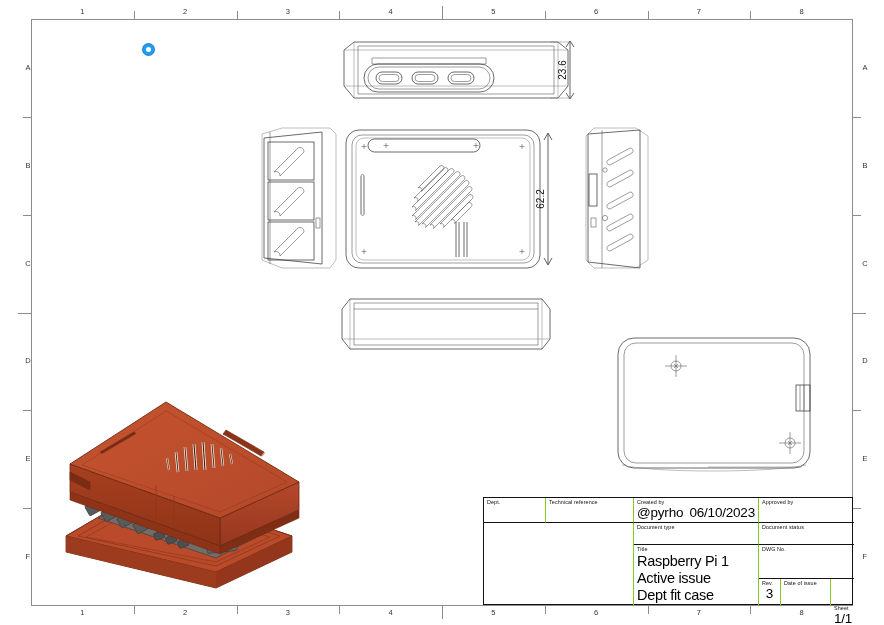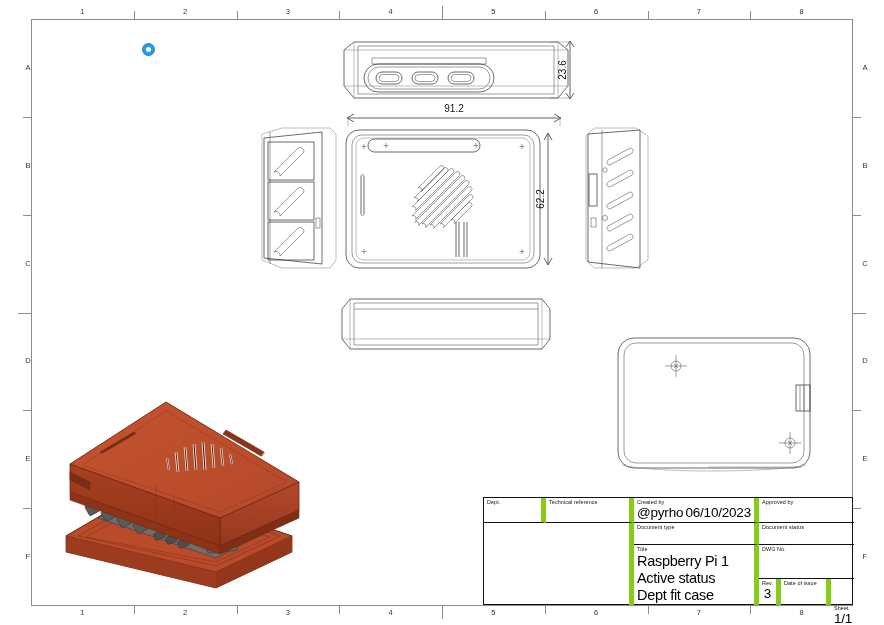--- a/index.html
+++ b/index.html
@@ -27,21 +27,21 @@
   svg{display:block;overflow:visible;}
   .ln{fill:none;stroke:#3a3a3a;stroke-width:.75;}
   .ln2{fill:none;stroke:#5a5a5a;stroke-width:.6;}
   .lnT{fill:none;stroke:#7a7a7a;stroke-width:.5;}
   .dimline{stroke:#1f1f1f;stroke-width:.7;fill:none;}
   .dimtxt{font-family:"Liberation Sans",sans-serif;font-size:10px;fill:#111;}
 
   
   .tb{position:absolute;left:483px;top:497px;width:370px;height:108px;
       border:1px solid #111;box-sizing:border-box;background:#fff;}
-  .tb .cell{position:absolute;box-sizing:border-box;border-right:5px solid #84cc16;
+  .tb .cell{position:absolute;box-sizing:border-box;border-right:1px solid #84cc16;
       border-bottom:1px solid #111;padding:1px 3px;overflow:hidden;}
   .tb .cell.nr{border-right:none;}
   .tb .cell.nb{border-bottom:none;}
   .lab{font-size:5.4px;color:#111;line-height:1.25;letter-spacing:.1px;
        white-space:nowrap;}
   .val{font-size:13.5px;color:#000;line-height:1.06;letter-spacing:-.2px;}
   .val.sm{font-size:12px;}
   .val.ctr{text-align:center;}
   .titlelines{font-size:14.5px;line-height:1.18;letter-spacing:-.3px;color:#000;}
 
@@ -160,30 +160,20 @@
     <svg width="40" height="80" viewBox="0 0 40 80">
       <line class="dimline" x1="22" y1="6" x2="22" y2="62"></line>
       <path class="dimline" d="M18,11 L22,5 L26,11"></path>
       <path class="dimline" d="M18,57 L22,63 L26,57"></path>
       <line class="lnT" x1="2" y1="6" x2="22" y2="6"></line>
       <line class="lnT" x1="2" y1="62" x2="22" y2="62"></line>
       <text class="dimtxt" transform="translate(18,34) rotate(-90)" text-anchor="middle">23.6</text>
     </svg>
   </div>
 
-  <div class="view" style="left:336px;top:96px;">
-    <svg width="240" height="32" viewBox="0 0 240 32">
-      <line class="dimline" x1="12" y1="22" x2="224" y2="22"></line>
-      <path class="dimline" d="M18,18 L11,22 L18,26"></path>
-      <path class="dimline" d="M218,18 L225,22 L218,26"></path>
-      <line class="lnT" x1="12" y1="22" x2="12" y2="30"></line>
-      <line class="lnT" x1="224" y1="22" x2="224" y2="30"></line>
-      <text class="dimtxt" x="118" y="16" text-anchor="middle">91.2</text>
-    </svg>
-  </div>
 
   <div class="view" style="left:248px;top:126px;">
     <svg width="94" height="146" viewBox="0 0 94 146">
       <path class="lnT" d="M14,8 L34,2 L82,2 L88,8 L88,134 L82,142 L34,142 L14,134 Z"></path>
       <path class="ln" d="M16,12 L16,132 L74,138 L74,6 Z"></path>
       <path class="ln2" d="M22,6 L22,138"></path>
       <rect class="ln" x="20" y="16" width="46" height="38"></rect>
       <rect class="ln" x="20" y="56" width="46" height="38"></rect>
       <rect class="ln" x="20" y="96" width="46" height="38"></rect>
 
@@ -463,21 +453,21 @@
     </div>
     <div class="cell nr" style="left:275px;top:25px;width:95px;height:22px;">
       <div class="lab">Document status</div>
       <div class="val sm"></div>
     </div>
 
     <div class="cell nb" style="left:150px;top:47px;width:125px;height:60px;">
       <div class="lab">Title</div>
       <div class="titlelines">
         <div>Raspberry Pi 1</div>
-        <div>Active status</div>
+        <div>Active issue</div>
         <div>Dept fit case</div>
       </div>
     </div>
 
     <div class="cell nr" style="left:275px;top:47px;width:95px;height:34px;">
       <div class="lab">DWG No.</div>
       <div class="val sm"></div>
     </div>
 
     <div class="cell nb" style="left:275px;top:81px;width:22px;height:26px;">

